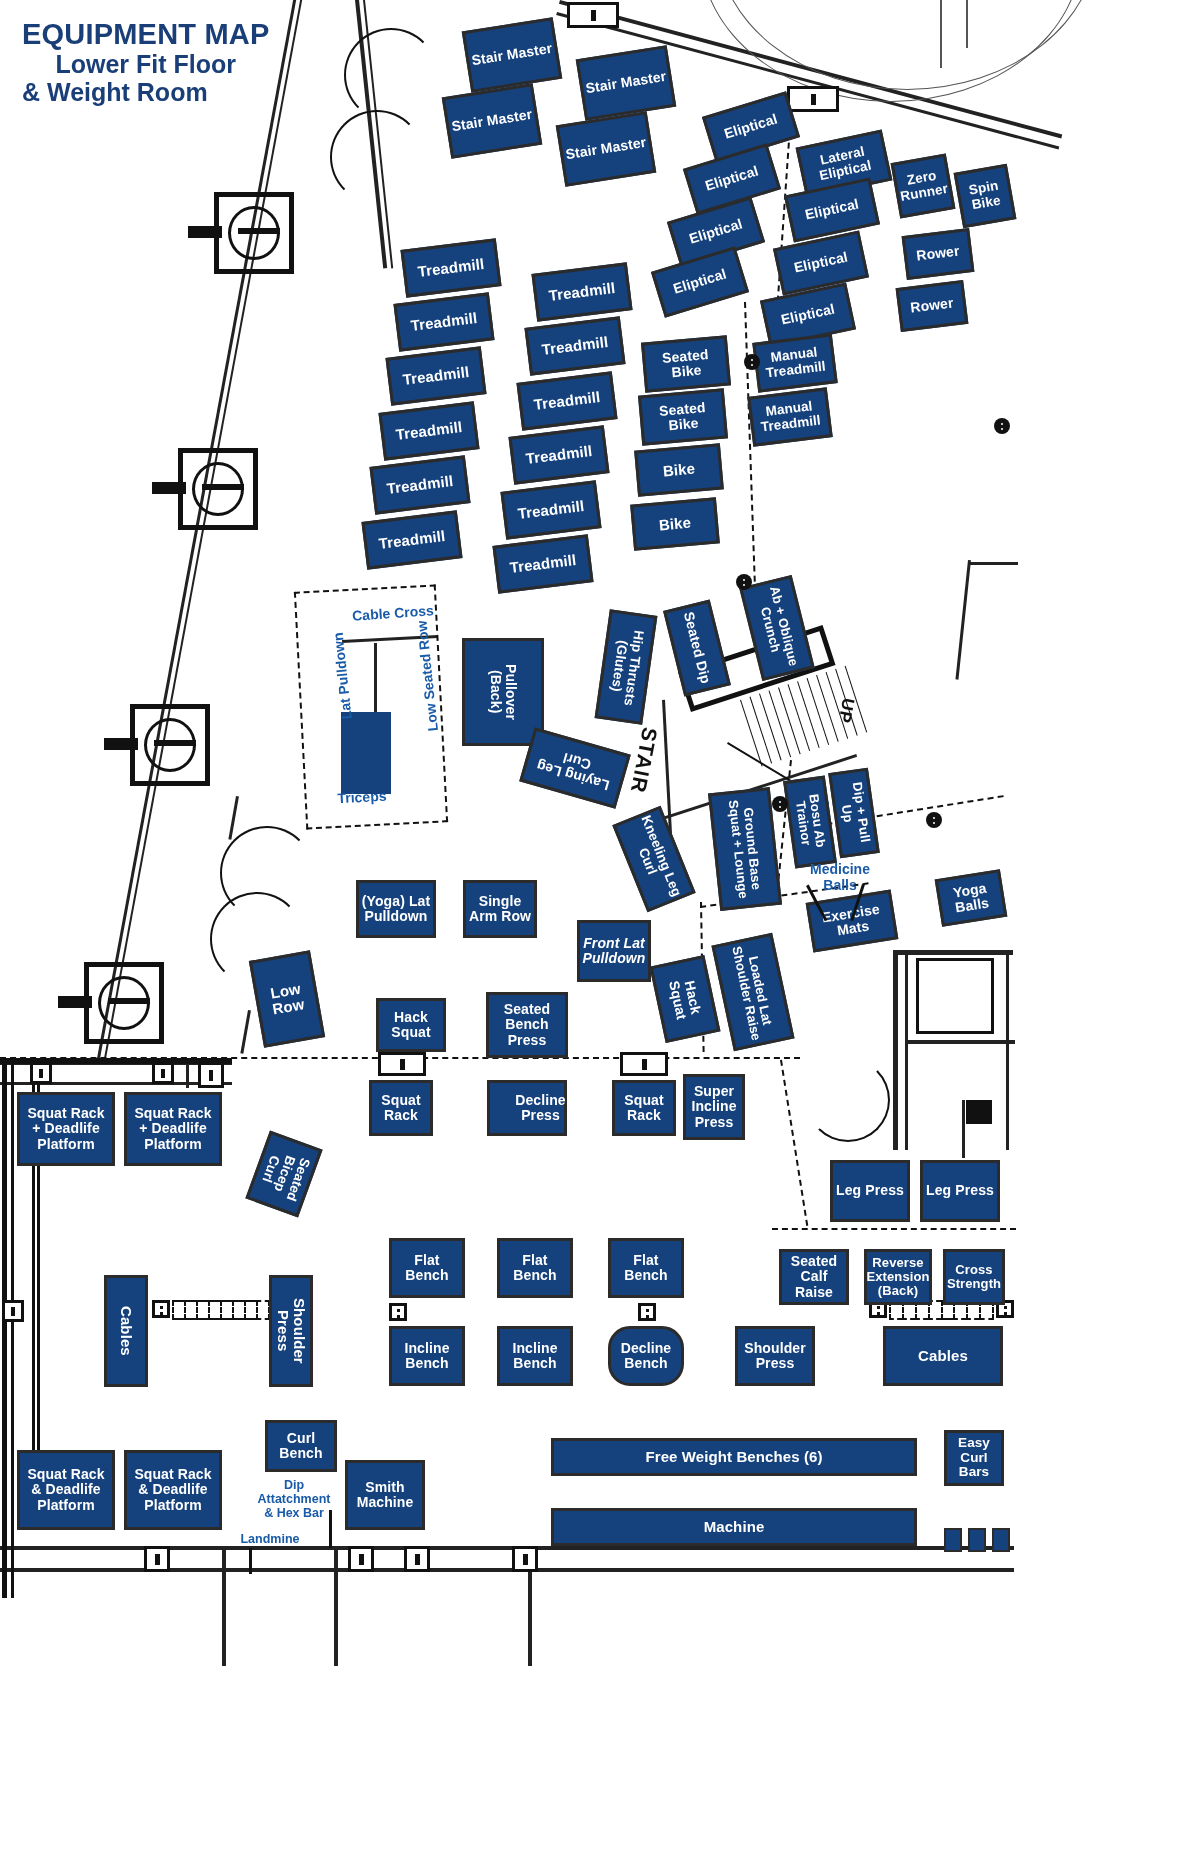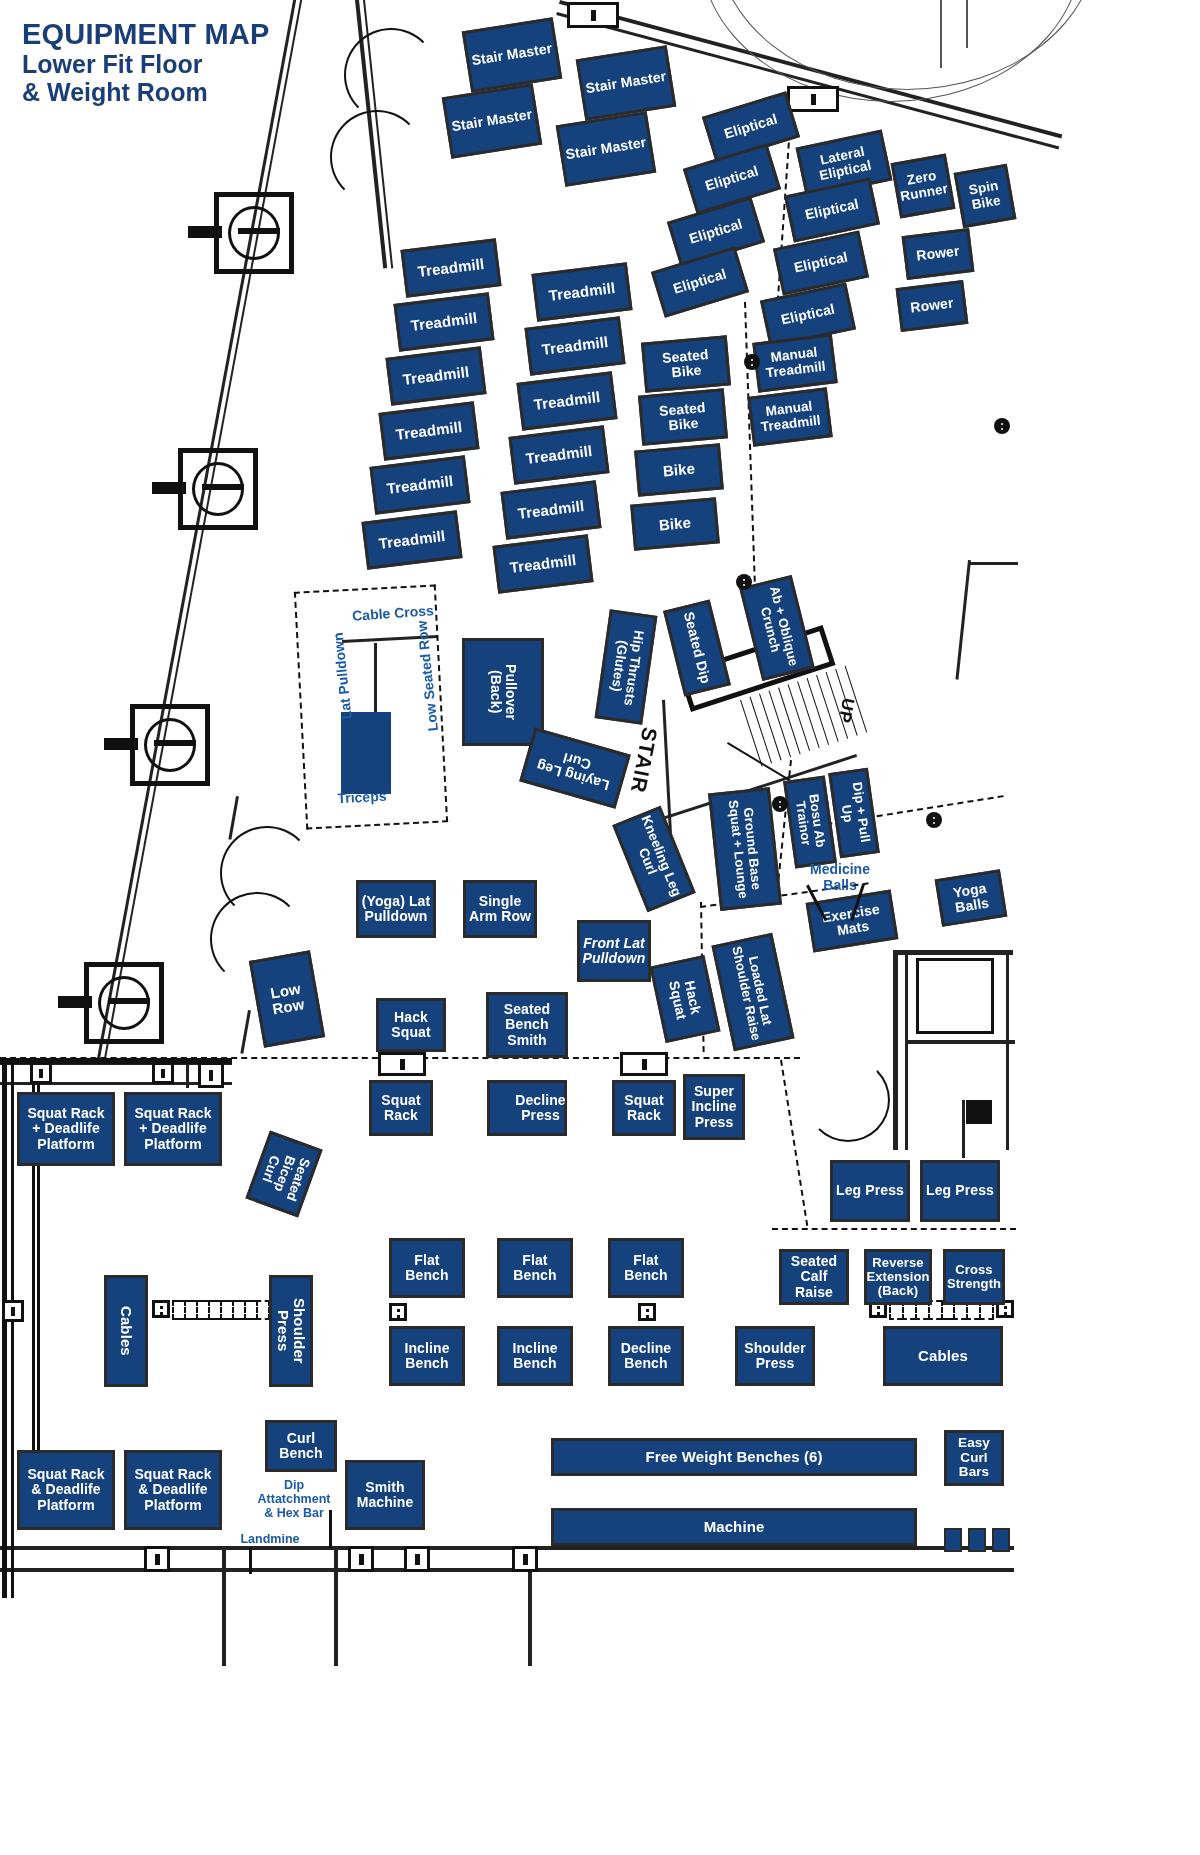--- a/index.html
+++ b/index.html
@@ -10,21 +10,21 @@
     background:#ffffff;
     overflow:hidden;
   }
   
   #title{
     position:absolute;left:22px;top:18px;
     color:#1a3f78;font-weight:bold;line-height:1.12;
     z-index:60;
   }
   #title .t1{font-size:29px;letter-spacing:.2px;}
-  #title .t2{font-size:25px;}
+  #title .t2{font-size:25px;text-align:center;}
   #title .t3{font-size:25px;}
 
   
   .eq{
     position:absolute;
     background:#15427d;
     border:3px solid #2b2b2b;
     box-sizing:border-box;
     color:#ffffff;
     font-weight:bold;
@@ -465,21 +465,21 @@
       <div class="eq" style="left: 256px; top: 955px; width: 62px; height: 88px; font-size: 15px; transform: rotate(-10deg);">
         <span>Low Row</span>
       </div>
       <div class="eq v" style="left: 657px; top: 960px; width: 56px; height: 78px; font-size: 14px; transform: rotate(-12deg);">
         <span>Hack Squat</span>
       </div>
       <div class="eq" style="left: 376px; top: 998px; width: 70px; height: 54px; font-size: 14px;">
         <span>Hack Squat</span>
       </div>
       <div class="eq" style="left: 486px; top: 992px; width: 82px; height: 66px; font-size: 14px;">
-        <span>Seated Bench Smith</span>
+        <span>Seated Bench Press</span>
       </div>
       <div class="eq v" style="left: 722px; top: 938px; width: 62px; height: 108px; font-size: 13px; transform: rotate(-12deg);">
         <span>Loaded Lat Shoulder Raise</span>
       </div>
       <div class="eq" style="left: 17px; top: 1092px; width: 98px; height: 74px; font-size: 14px;">
         <span>Squat Rack + Deadlife Platform</span>
       </div>
       <div class="eq" style="left: 124px; top: 1092px; width: 98px; height: 74px; font-size: 14px;">
         <span>Squat Rack + Deadlife Platform</span>
       </div>
@@ -518,21 +518,21 @@
       </div>
       <div class="eq" style="left: 608px; top: 1238px; width: 76px; height: 60px; font-size: 14px;">
         <span>Flat Bench</span>
       </div>
       <div class="eq" style="left: 389px; top: 1326px; width: 76px; height: 60px; font-size: 14px;">
         <span>Incline Bench</span>
       </div>
       <div class="eq" style="left: 497px; top: 1326px; width: 76px; height: 60px; font-size: 14px;">
         <span>Incline Bench</span>
       </div>
-      <div class="eq" style="left: 608px; top: 1326px; width: 76px; height: 60px; font-size: 14px;">
+      <div class="eq" style="left: 608px; top: 1326px; width: 76px; height: 60px; font-size: 14px; border-radius: 22px;">
         <span>Decline Bench</span>
       </div>
       <div class="eq" style="left: 779px; top: 1249px; width: 70px; height: 56px; font-size: 14px;">
         <span>Seated Calf Raise</span>
       </div>
       <div class="eq" style="left: 864px; top: 1249px; width: 68px; height: 56px; font-size: 13px;">
         <span>Reverse Extension (Back)</span>
       </div>
       <div class="eq" style="left: 943px; top: 1249px; width: 62px; height: 56px; font-size: 13px;">
         <span>Cross Strength</span>

